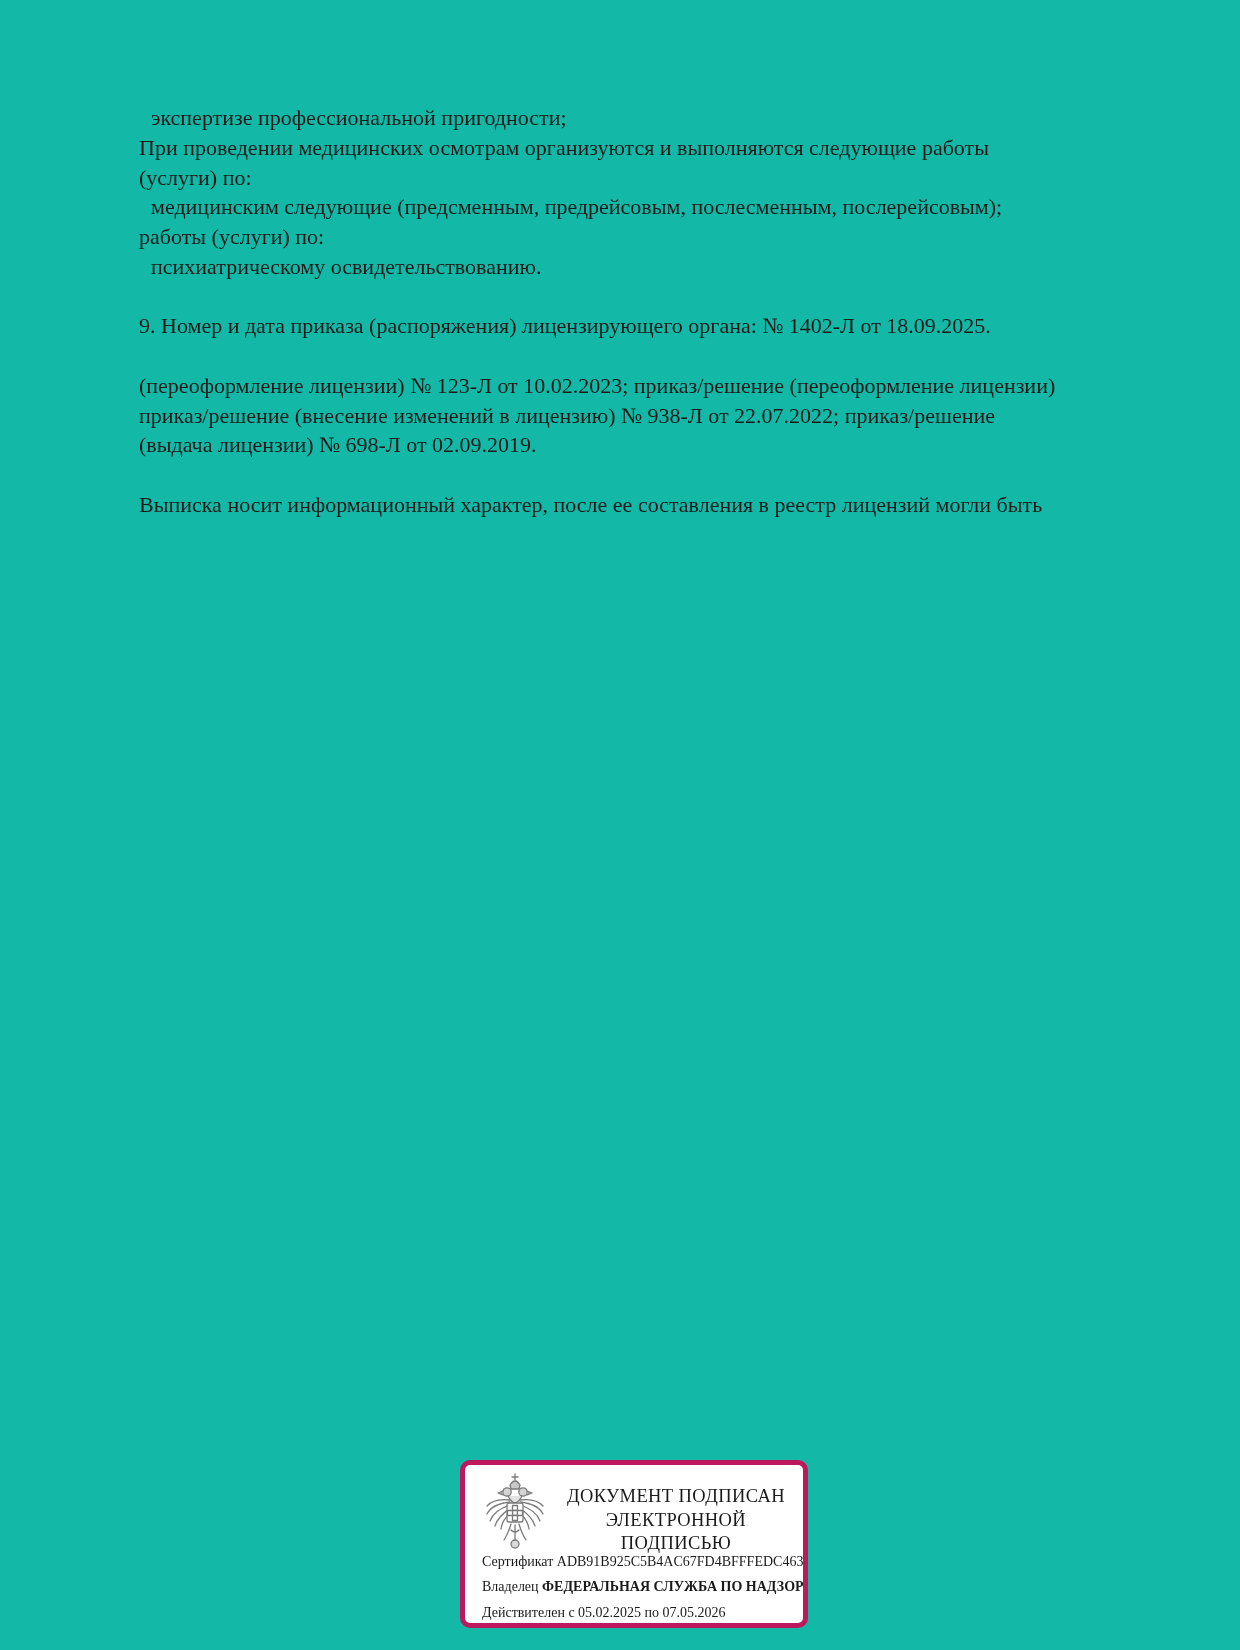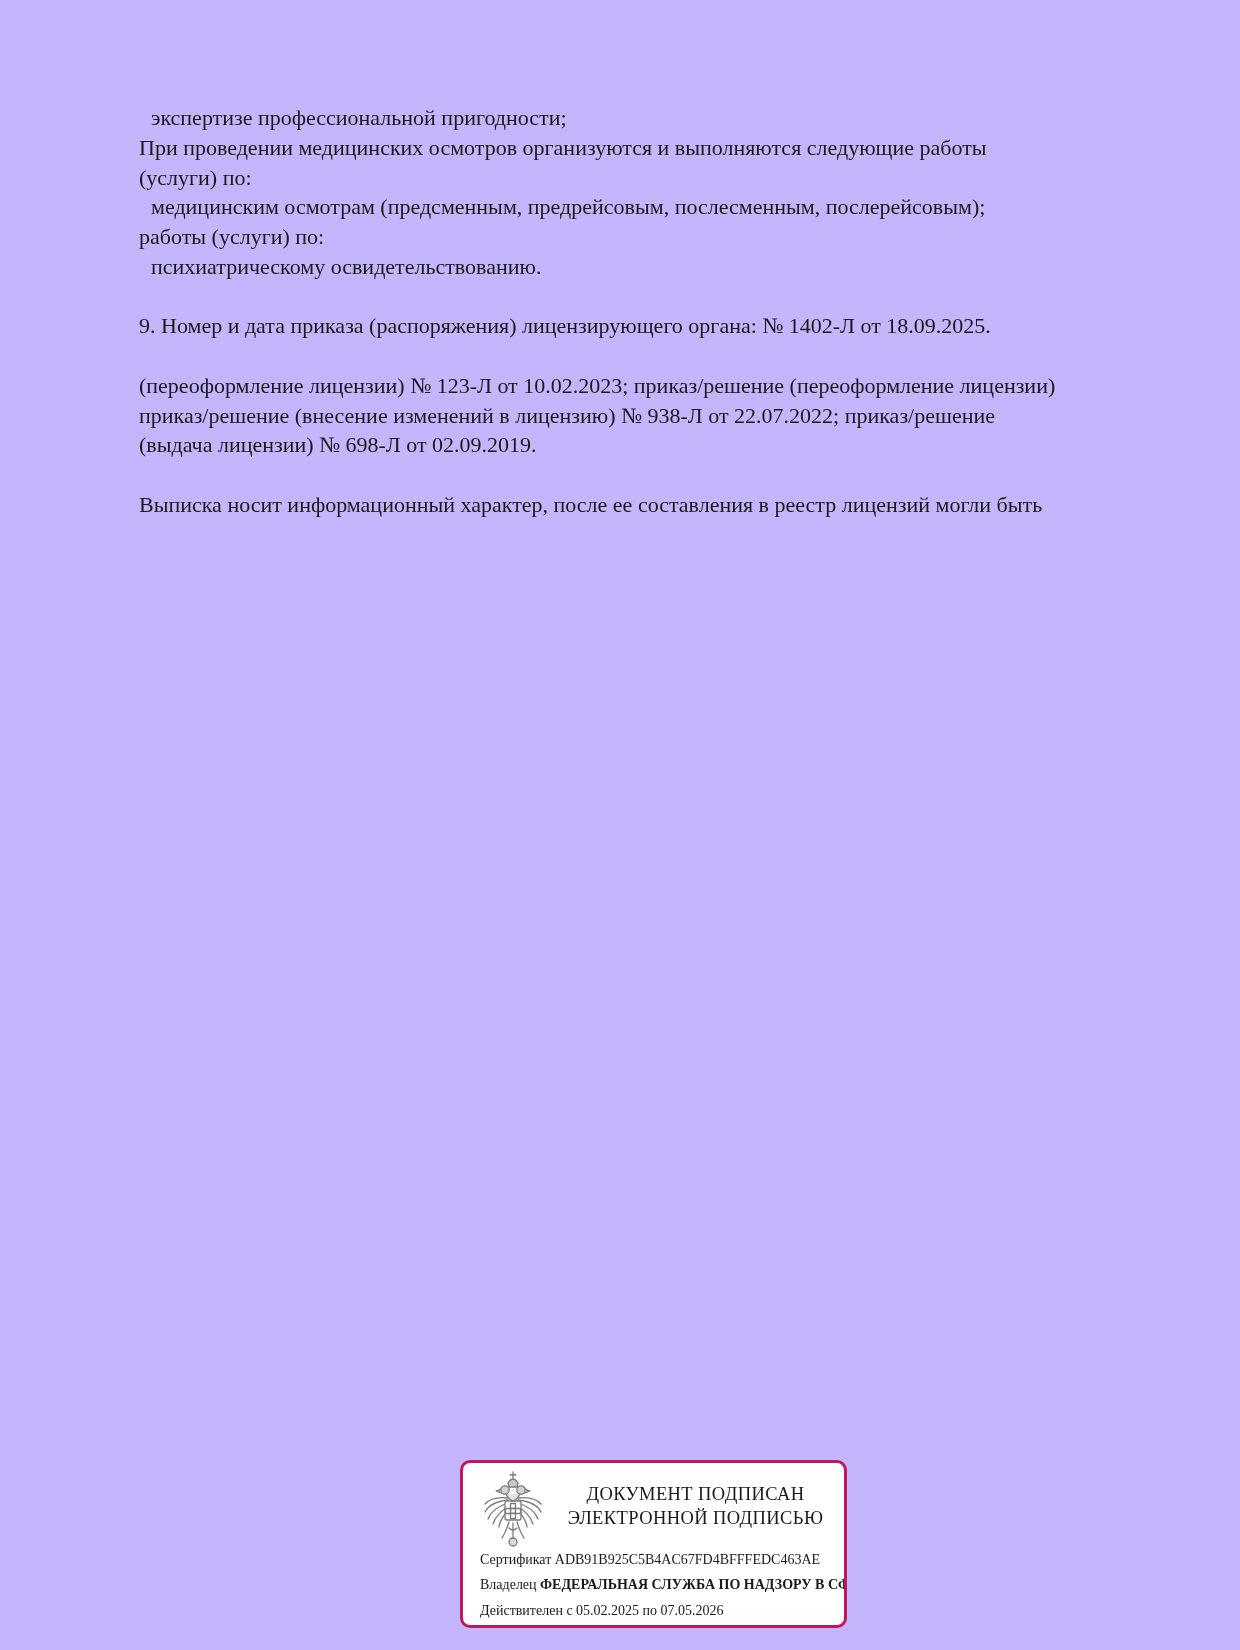--- a/index.html
+++ b/index.html
@@ -1,44 +1,44 @@
 <!DOCTYPE html>
 <html><head>
 <meta charset="utf-8">
 <style>
   * { margin: 0; padding: 0; box-sizing: border-box; }
   html, body { background: #ffffff; }
   .page {
     position: relative;
     width: 1240px;
     height: 1650px;
-    background: #c4b5fd;
+    background: #14b8a6;
     font-family: "Liberation Serif", serif;
     color: #1a1a1a;
     overflow: hidden;
     margin: 0 auto;
   }
   .text-block {
     position: absolute;
     left: 139px;
     top: 103px;
     width: 1015px;
     font-size: 22px;
     line-height: 29.75px;
   }
   .doc-line { white-space: nowrap; height: 29.75px; overflow: visible; }
   .doc-line.indent { padding-left: 12px; }
 
   .stamp {
     position: absolute;
     left: 460px;
     top: 1460px;
-    width: 387px;
+    width: 348px;
     height: 168px;
-    border: 3px solid #be185d;
+    border: 5px solid #be185d;
     border-radius: 10px;
     background: #ffffff;
     overflow: hidden;
   }
   .stamp-emblem {
     position: absolute;
     left: 19px;
     top: 7px;
     width: 62px;
     height: 80px;
@@ -65,23 +65,23 @@
   }
   .stamp-info .bold { font-weight: bold; }
 </style>
 </head>
 <body>
 
 <div class="page">
 
   <div class="text-block">
       <div class="doc-line indent">экспертизе профессиональной пригодности;</div>
-      <div class="doc-line">При проведении медицинских осмотров организуются и выполняются следующие работы</div>
+      <div class="doc-line">При проведении медицинских осмотрам организуются и выполняются следующие работы</div>
       <div class="doc-line">(услуги) по:</div>
-      <div class="doc-line indent">медицинским осмотрам (предсменным, предрейсовым, послесменным, послерейсовым);</div>
+      <div class="doc-line indent">медицинским следующие (предсменным, предрейсовым, послесменным, послерейсовым);</div>
       <div class="doc-line">работы (услуги) по:</div>
       <div class="doc-line indent">психиатрическому освидетельствованию.</div>
       <div class="doc-line">&nbsp;</div>
       <div class="doc-line">9. Номер и дата приказа (распоряжения) лицензирующего органа: № 1402-Л от 18.09.2025.</div>
       <div class="doc-line">&nbsp;</div>
       <div class="doc-line">(переоформление лицензии) № 123-Л от 10.02.2023; приказ/решение (переоформление лицензии)</div>
       <div class="doc-line">приказ/решение (внесение изменений в лицензию) № 938-Л от 22.07.2022; приказ/решение</div>
       <div class="doc-line">(выдача лицензии) № 698-Л от 02.09.2019.</div>
       <div class="doc-line">&nbsp;</div>
       <div class="doc-line">Выписка носит информационный характер, после ее составления в реестр лицензий могли быть</div>

